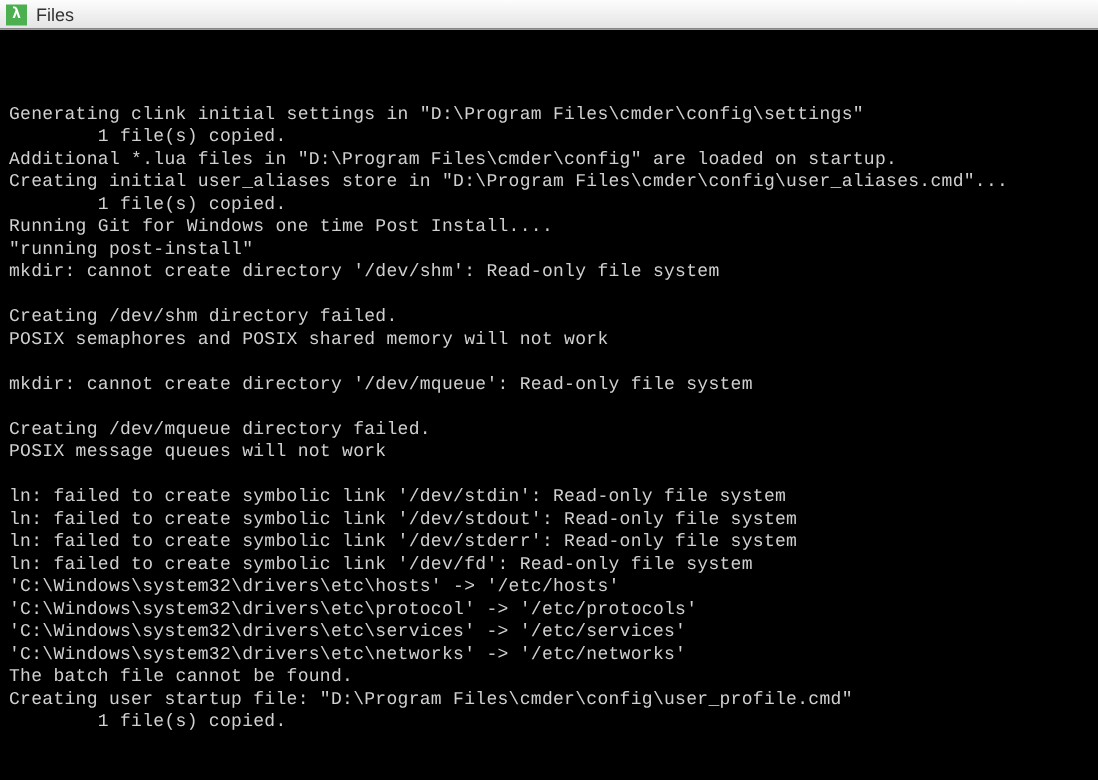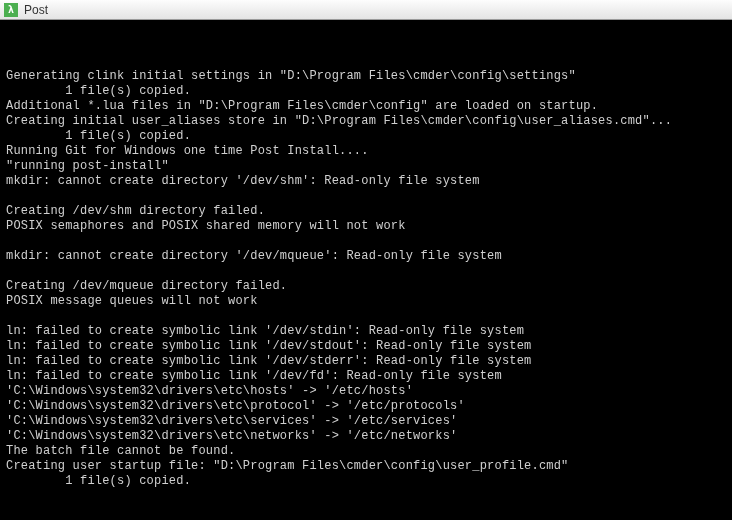--- a/index.html
+++ b/index.html
@@ -43,19 +43,19 @@
       line-height: 15px;
       letter-spacing: 0.2px;
     }
     .terminal .line { display: block; min-height: 15px; }
   </style>
 </head>
 <body>
 
 <div class="titlebar">
   <span class="app-icon">λ</span>
-  <span>Post</span>
+  <span>Files</span>
 </div>
 
 <div class="terminal">
   <div id="term-lines"><span class="line"></span><span class="line">Generating clink initial settings in "D:\Program Files\cmder\config\settings"</span><span class="line">        1 file(s) copied.</span><span class="line">Additional *.lua files in "D:\Program Files\cmder\config" are loaded on startup.</span><span class="line">Creating initial user_aliases store in "D:\Program Files\cmder\config\user_aliases.cmd"...</span><span class="line">        1 file(s) copied.</span><span class="line">Running Git for Windows one time Post Install....</span><span class="line">"running post-install"</span><span class="line">mkdir: cannot create directory '/dev/shm': Read-only file system</span><span class="line"></span><span class="line">Creating /dev/shm directory failed.</span><span class="line">POSIX semaphores and POSIX shared memory will not work</span><span class="line"></span><span class="line">mkdir: cannot create directory '/dev/mqueue': Read-only file system</span><span class="line"></span><span class="line">Creating /dev/mqueue directory failed.</span><span class="line">POSIX message queues will not work</span><span class="line"></span><span class="line">ln: failed to create symbolic link '/dev/stdin': Read-only file system</span><span class="line">ln: failed to create symbolic link '/dev/stdout': Read-only file system</span><span class="line">ln: failed to create symbolic link '/dev/stderr': Read-only file system</span><span class="line">ln: failed to create symbolic link '/dev/fd': Read-only file system</span><span class="line">'C:\Windows\system32\drivers\etc\hosts' -&gt; '/etc/hosts'</span><span class="line">'C:\Windows\system32\drivers\etc\protocol' -&gt; '/etc/protocols'</span><span class="line">'C:\Windows\system32\drivers\etc\services' -&gt; '/etc/services'</span><span class="line">'C:\Windows\system32\drivers\etc\networks' -&gt; '/etc/networks'</span><span class="line">The batch file cannot be found.</span><span class="line">Creating user startup file: "D:\Program Files\cmder\config\user_profile.cmd"</span><span class="line">        1 file(s) copied.</span><span class="line"></span><span class="line"></span></div>
   
 </div>
 
 </body></html>

